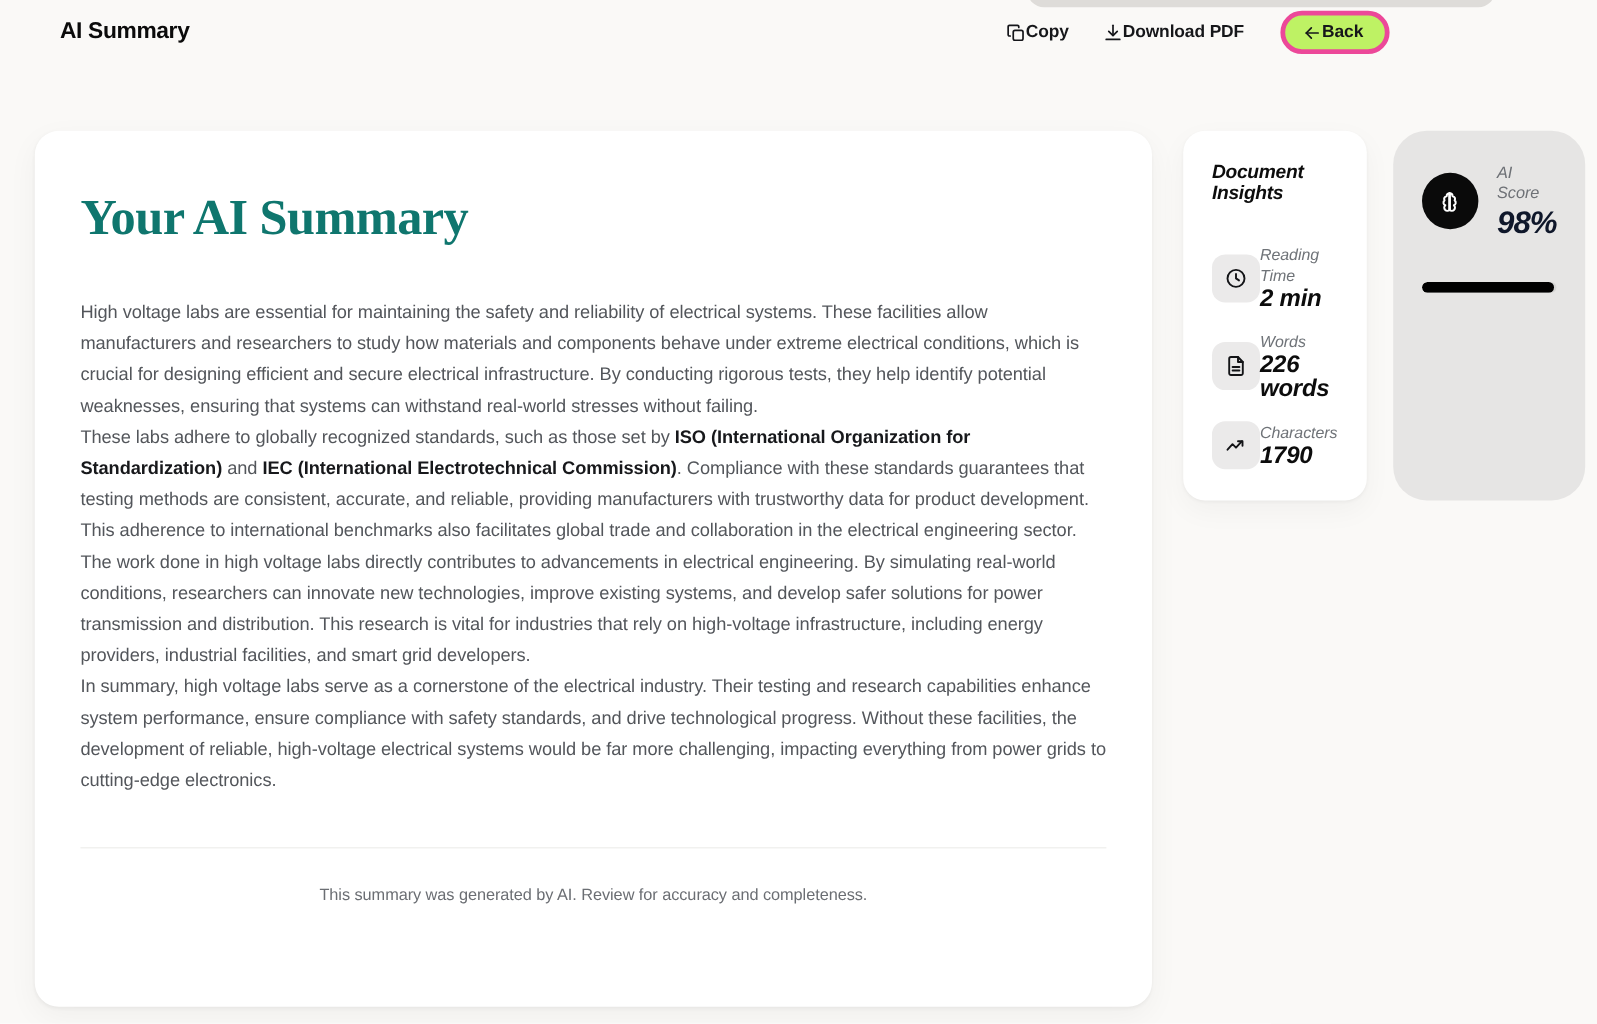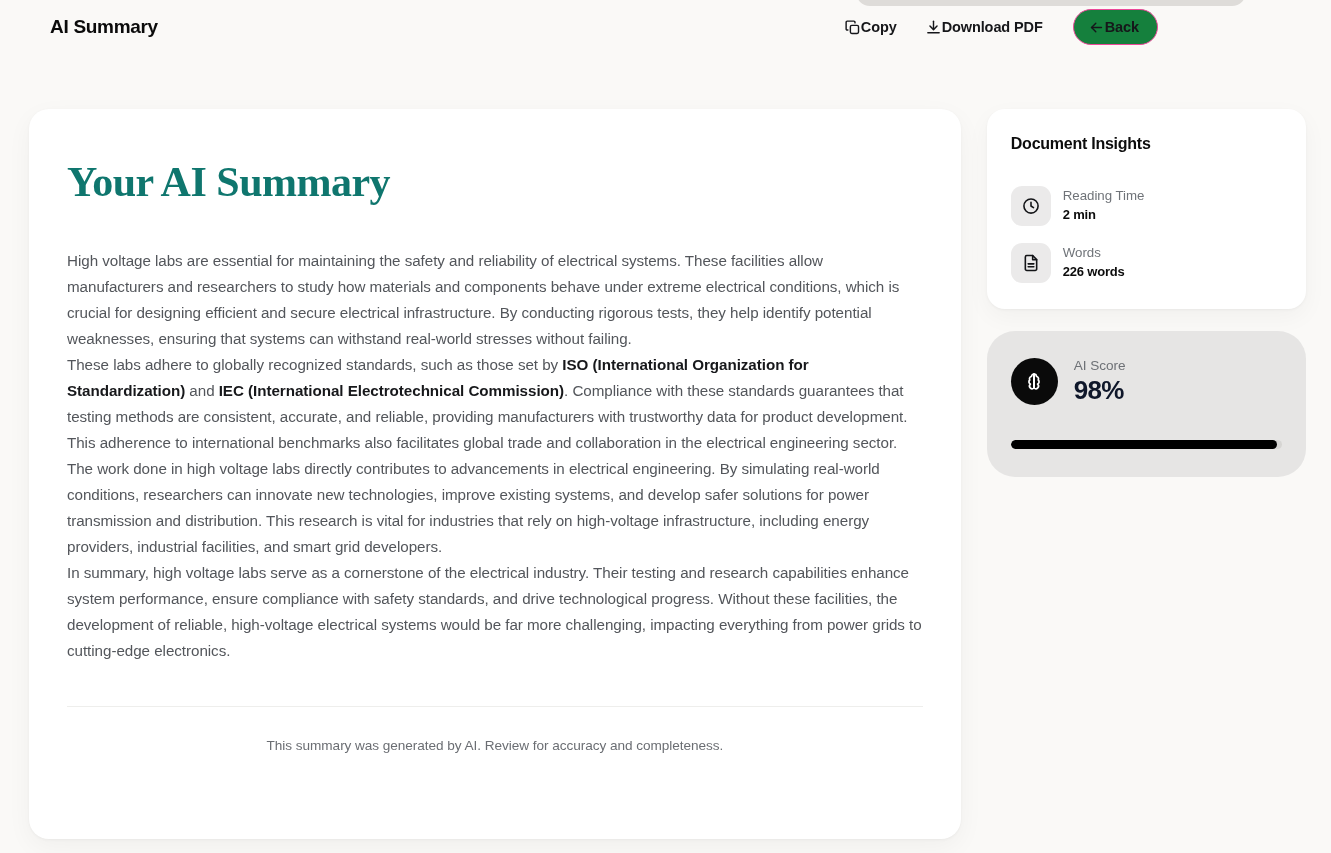--- a/index.html
+++ b/index.html
@@ -63,22 +63,22 @@
     font-family: "Liberation Sans", sans-serif;
     font-size: 14.5px;
     font-weight: bold;
     color: #16171a;
     cursor: pointer;
     border-radius: 9px;
     letter-spacing: -0.1px;
   }
 
   .act-btn.ghost-outline {
-    border: 1px solid #ec4899;
-    background: #15803d;
+    border: 4px solid #ec4899;
+    background: #bef264;
     border-radius: 18px;
     height: 36px;
     padding: 0 18px 0 14px;
     margin-left: 16px;
   }
 
   .act-btn.primary {
     background: #000000;
     color: #ffffff;
     border-radius: 18px;
@@ -144,43 +144,43 @@
     text-align: center;
     font-size: 13.6px;
     color: #6b6e73;
     letter-spacing: -0.05px;
   }
 
   
   .rail {
     width: 320px;
     display: flex;
-    flex-direction: column;
     gap: 22px;
+    font-style: italic;
   }
 
   .insights-card {
     background: #ffffff;
     border-radius: 18px;
     box-shadow: 0 1px 3px rgba(0,0,0,0.045), 0 8px 24px rgba(0,0,0,0.04);
     padding: 26px 24px 26px 24px;
   }
 
   .insights-title {
     font-size: 16px;
     font-weight: bold;
     color: #0d0d0d;
     letter-spacing: -0.25px;
     margin-bottom: 33px;
   }
 
   .insight-row {
     display: flex;
     align-items: center;
-    gap: 12px;
+    gap: 0;
     margin-bottom: 17px;
   }
   .insight-row:last-child { margin-bottom: 0; }
 
   .insight-icon {
     width: 40px; height: 40px;
     border-radius: 11px;
     background: #ebeaea;
     display: flex;
     align-items: center;
@@ -189,21 +189,21 @@
   }
 
   .insight-label {
     font-size: 13.3px;
     color: #6f7378;
     letter-spacing: -0.05px;
     line-height: 17px;
   }
 
   .insight-value {
-    font-size: 13px;
+    font-size: 20px;
     font-weight: bold;
     color: #0c0c0c;
     letter-spacing: -0.2px;
     line-height: 20px;
     margin-top: 1px;
   }
 
   
   .score-card {
     background: #e6e5e4;
@@ -347,20 +347,32 @@
               <path d="M8.6 13h6.8"></path>
               <path d="M8.6 16.5h6.8"></path>
             </svg>
           </div>
           <div>
             <div class="insight-label">Words</div>
             <div class="insight-value">226 words</div>
           </div>
         </div>
 
+        <div class="insight-row">
+          <div class="insight-icon">
+            <svg width="20" height="20" viewBox="0 0 24 24" fill="none" stroke="#131417" stroke-width="1.9" stroke-linecap="round" stroke-linejoin="round">
+              <path d="M3.5 16.5l5-5.5 3.5 3.5 6-6.5"></path>
+              <path d="M14 8h4.5v4.5"></path>
+            </svg>
+          </div>
+          <div>
+            <div class="insight-label">Characters</div>
+            <div class="insight-value">1790</div>
+          </div>
+        </div>
 
       </div>
     </div>
 
     <div class="score-card">
       <div class="score-head">
         <div class="brain-badge">
           <svg width="24" height="24" viewBox="0 0 24 24" fill="none" stroke="#ffffff" stroke-width="1.7" stroke-linecap="round" stroke-linejoin="round">
             <path d="M12 5a2.5 2.5 0 0 0-2.5 2.5A2.3 2.3 0 0 0 7.8 11a2.4 2.4 0 0 0 .6 4.1A2.4 2.4 0 0 0 12 19z"></path>
             <path d="M12 5a2.5 2.5 0 0 1 2.5 2.5A2.3 2.3 0 0 1 16.2 11a2.4 2.4 0 0 1-.6 4.1A2.4 2.4 0 0 1 12 19z"></path>

